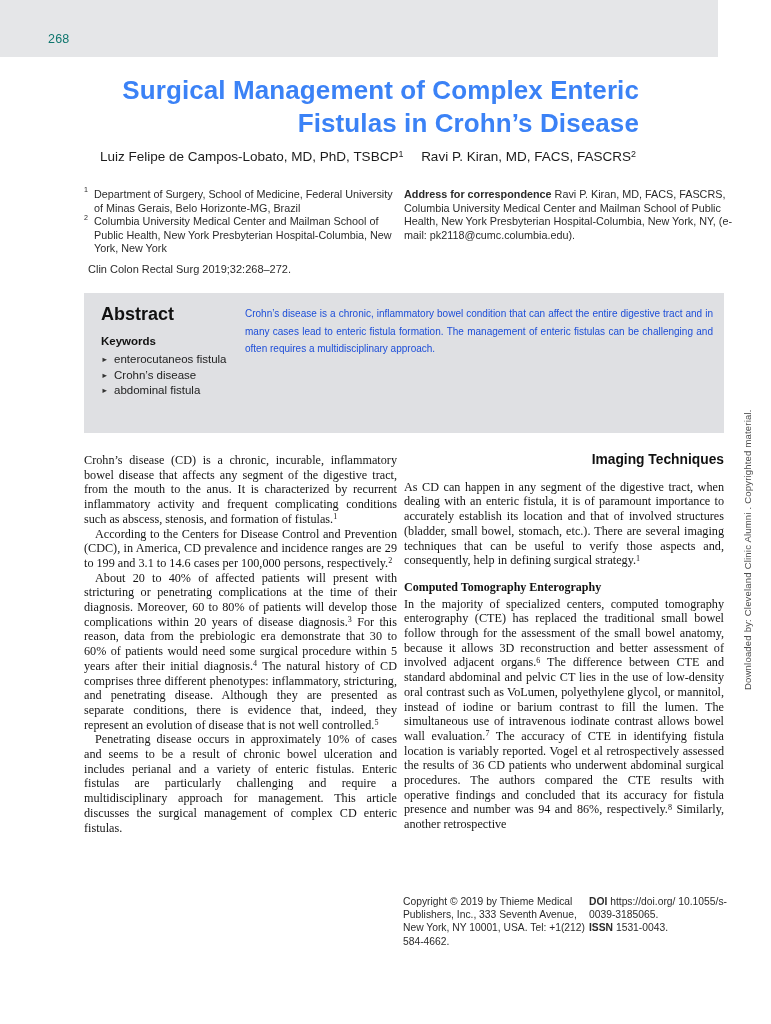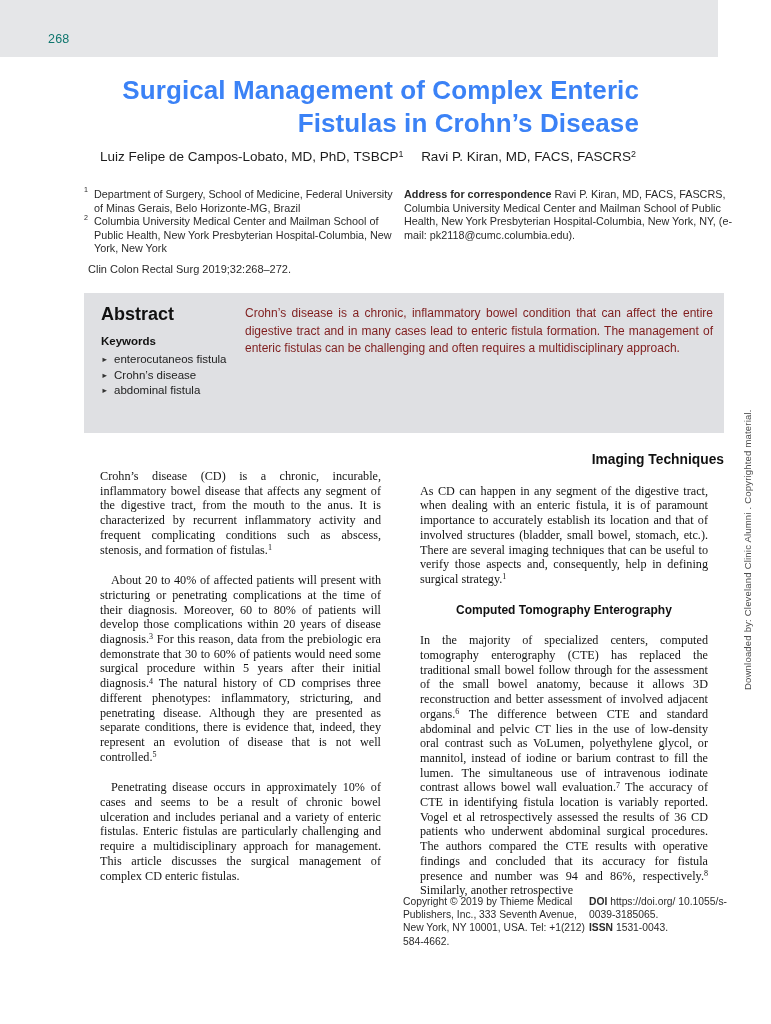--- a/index.html
+++ b/index.html
@@ -75,43 +75,43 @@
     list-style: none;
     font-size: 11.5px; line-height: 15.5px; color: #222;
   }
   .keywords-list li { position: relative; padding-left: 13px; }
   .keywords-list .kw-bullet {
     position: absolute; left: 0; top: 0;
     font-size: 7.5px; line-height: 15.5px; color: #333;
   }
   .abstract-text {
     position: absolute; left: 161px; top: 12px; width: 468px;
-    font-size: 12px; line-height: 17.6px; color: #7f1d1d;
+    font-size: 10px; line-height: 17.6px; color: #1d4ed8;
     text-align: justify;
   }
 
   
   .body-serif {
     font-family: "Liberation Serif", "DejaVu Serif", serif;
     font-size: 12.2px; line-height: 14.7px; color: #141414;
     text-align: justify;
   }
   .col-left  { position: absolute; left: 84px;  top: 453px; width: 313px; }
   .col-right { position: absolute; left: 404px; top: 453px; width: 320px; }
-  .col-left p, .col-right p { margin: 16px; }
+  .col-left p, .col-right p { margin: 0; }
   .col-left p.indent { text-indent: 11px; }
   .section-heading {
     font-family: "Liberation Sans", "DejaVu Sans", sans-serif;
     font-size: 13.8px; font-weight: 700; color: #111;
     margin: 0 0 12px 0; text-align: right;
   }
   .subsection-heading {
-    font-family: Liberation Sans, sans-serif;
+    font-family: Liberation Serif, serif;
     font-size: 12px; font-weight: 700; color: #111;
-    margin: 2px 0 2px 0; text-align: center;
+    margin: 12px 0 2px 0; text-align: left;
   }
 
   
   .footer-col {
     position: absolute; top: 895px;
     font-size: 10.3px; line-height: 13.2px; color: #2b2b2b;
   }
   .footer-col b { font-weight: 700; }
   .footer-issue { left: 208px; width: 192px; }
   .footer-copyright { left: 403px; width: 182px; }
@@ -174,20 +174,21 @@
       <li>
         <span class="kw-bullet">►</span>
         <span>abdominal fistula</span>
       </li>
     </ul>
     <div class="abstract-text">Crohn’s disease is a chronic, inflammatory bowel condition that can affect the entire digestive tract and in many cases lead to enteric fistula formation. The management of enteric fistulas can be challenging and often requires a multidisciplinary approach.</div>
   </div>
 
   <div class="col-left body-serif">
     <p>Crohn’s disease (CD) is a chronic, incurable, inflammatory bowel disease that affects any segment of the digestive tract, from the mouth to the anus. It is characterized by recurrent inflammatory activity and frequent complicating conditions such as abscess, stenosis, and formation of fistulas.<sup>1</sup></p>
+    <p class="indent">According to the Centers for Disease Control and Prevention (CDC), in America, CD prevalence and incidence ranges are 29 to 199 and 3.1 to 14.6 cases per 100,000 persons, respectively.<sup>2</sup></p>
     <p class="indent">About 20 to 40% of affected patients will present with stricturing or penetrating complications at the time of their diagnosis. Moreover, 60 to 80% of patients will develop those complications within 20 years of disease diagnosis.<sup>3</sup> For this reason, data from the prebiologic era demonstrate that 30 to 60% of patients would need some surgical procedure within 5 years after their initial diagnosis.<sup>4</sup> The natural history of CD comprises three different phenotypes: inflammatory, stricturing, and penetrating disease. Although they are presented as separate conditions, there is evidence that, indeed, they represent an evolution of disease that is not well controlled.<sup>5</sup></p>
     <p class="indent">Penetrating disease occurs in approximately 10% of cases and seems to be a result of chronic bowel ulceration and includes perianal and a variety of enteric fistulas. Enteric fistulas are particularly challenging and require a multidisciplinary approach for management. This article discusses the surgical management of complex CD enteric fistulas.</p>
   </div>
 
   <div class="col-right body-serif">
     <h2 class="section-heading">Imaging Techniques</h2>
     <p>As CD can happen in any segment of the digestive tract, when dealing with an enteric fistula, it is of paramount importance to accurately establish its location and that of involved structures (bladder, small bowel, stomach, etc.). There are several imaging techniques that can be useful to verify those aspects and, consequently, help in defining surgical strategy.<sup>1</sup></p>
     <h3 class="subsection-heading">Computed Tomography Enterography</h3>
     <p>In the majority of specialized centers, computed tomography enterography (CTE) has replaced the traditional small bowel follow through for the assessment of the small bowel anatomy, because it allows 3D reconstruction and better assessment of involved adjacent organs.<sup>6</sup> The difference between CTE and standard abdominal and pelvic CT lies in the use of low-density oral contrast such as VoLumen, polyethylene glycol, or mannitol, instead of iodine or barium contrast to fill the lumen. The simultaneous use of intravenous iodinate contrast allows bowel wall evaluation.<sup>7</sup> The accuracy of CTE in identifying fistula location is variably reported. Vogel et al retrospectively assessed the results of 36 CD patients who underwent abdominal surgical procedures. The authors compared the CTE results with operative findings and concluded that its accuracy for fistula presence and number was 94 and 86%, respectively.<sup>8</sup> Similarly, another retrospective</p>
   </div>

